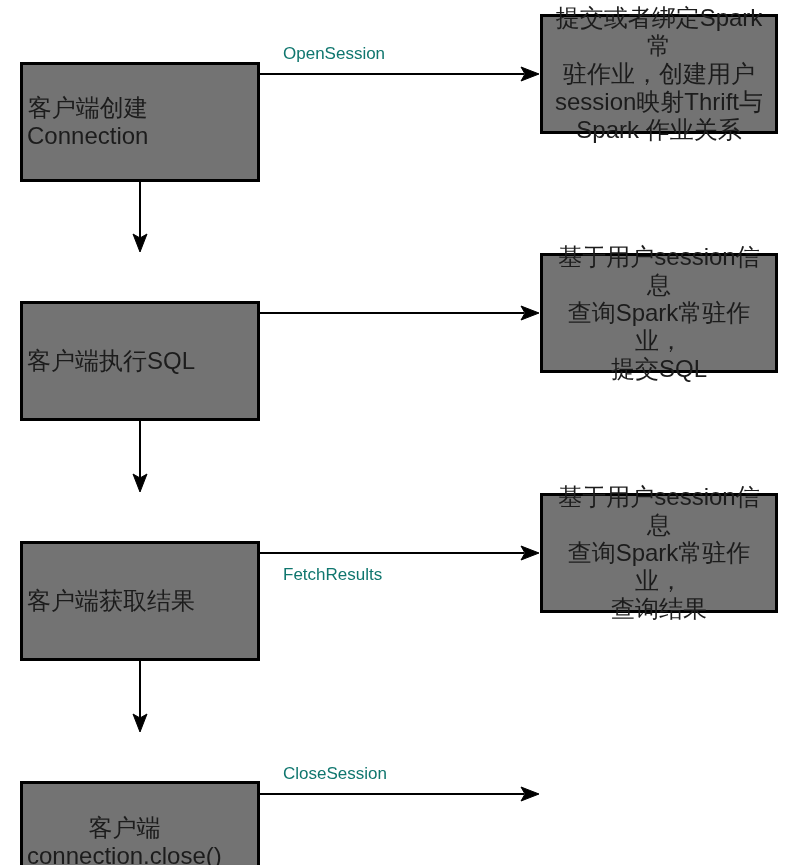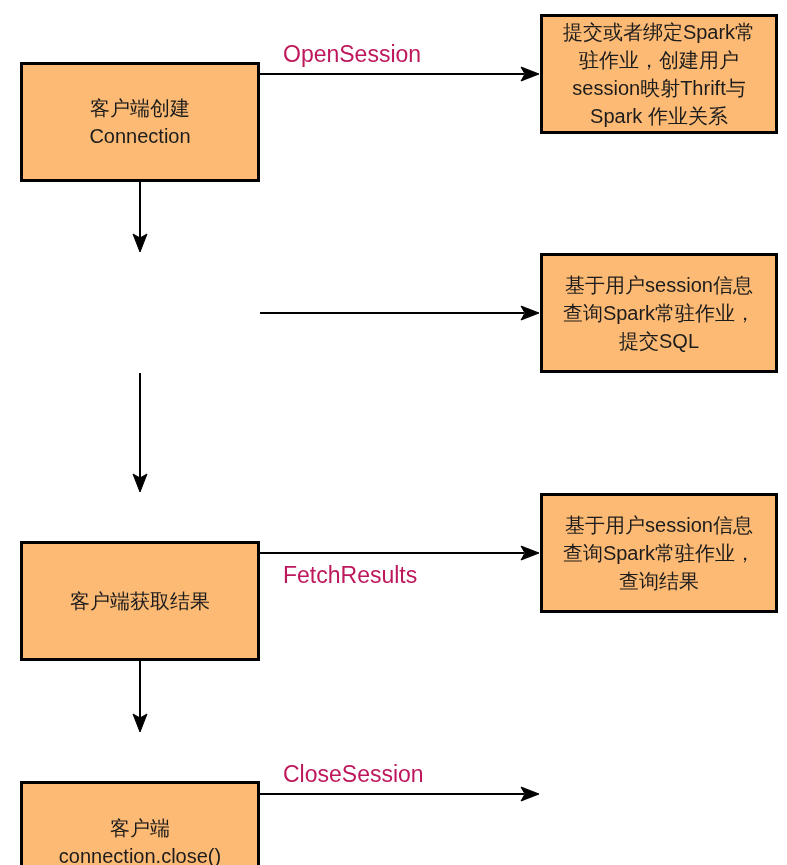--- a/index.html
+++ b/index.html
@@ -30,43 +30,43 @@
   .connectors path {
     fill: #000000;
     stroke: #000000;
     stroke-width: 1;
     stroke-linejoin: round;
   }
   .node {
     position: absolute;
     box-sizing: border-box;
     border: 3px solid #000000;
-    background: #fdba74;
+    background: #737373;
     display: flex;
     align-items: center;
-    justify-content: center;
+    justify-content: flex-start;
     text-align: center;
-    font-size: 20px;
+    font-size: 24px;
     line-height: 28px;
     white-space: pre-line;
     padding: 2px 4px;
   }
   .node.left-col  { left: 20px;  width: 240px; margin-top: 48px; }
   .node.right-col { left: 540px; width: 238px; }
   .row1 { top: 14px;  height: 120px; }
   .row2 { top: 253px; height: 120px; }
   .row3 { top: 493px; height: 120px; }
   .row4 { top: 733px; height: 122px; }
   .edge-label {
     position: absolute;
     left: 283px;
-    font-size: 23px;
+    font-size: 17px;
     line-height: 24px;
     white-space: nowrap;
-    color: #be185d;
+    color: #0f766e;
   }
   .el1 { top: 42px; }
   .el2 { top: 281px; }
   .el3 { top: 521px; margin-top: 42px; }
   .el4 { top: 762px; }
 </style>
 </head>
 <body>
 
 <div class="canvas">
@@ -101,20 +101,23 @@
     <g>
       <line x1="140" y1="613" x2="140" y2="718"></line>
       <path d="M140,732 L133,714 L140,718 L147,714 Z"></path>
     </g>
   </svg>
 
   <div class="node left-col row1">
     <span>客户端创建
 Connection</span>
   </div>
+  <div class="node left-col row2">
+    <span>客户端执行SQL</span>
+  </div>
   <div class="node left-col row3">
     <span>客户端获取结果</span>
   </div>
   <div class="node left-col row4">
     <span>客户端
 connection.close()</span>
   </div>
 
   <div class="edge-label el1">OpenSession</div>
   <div class="edge-label el3">FetchResults</div>

